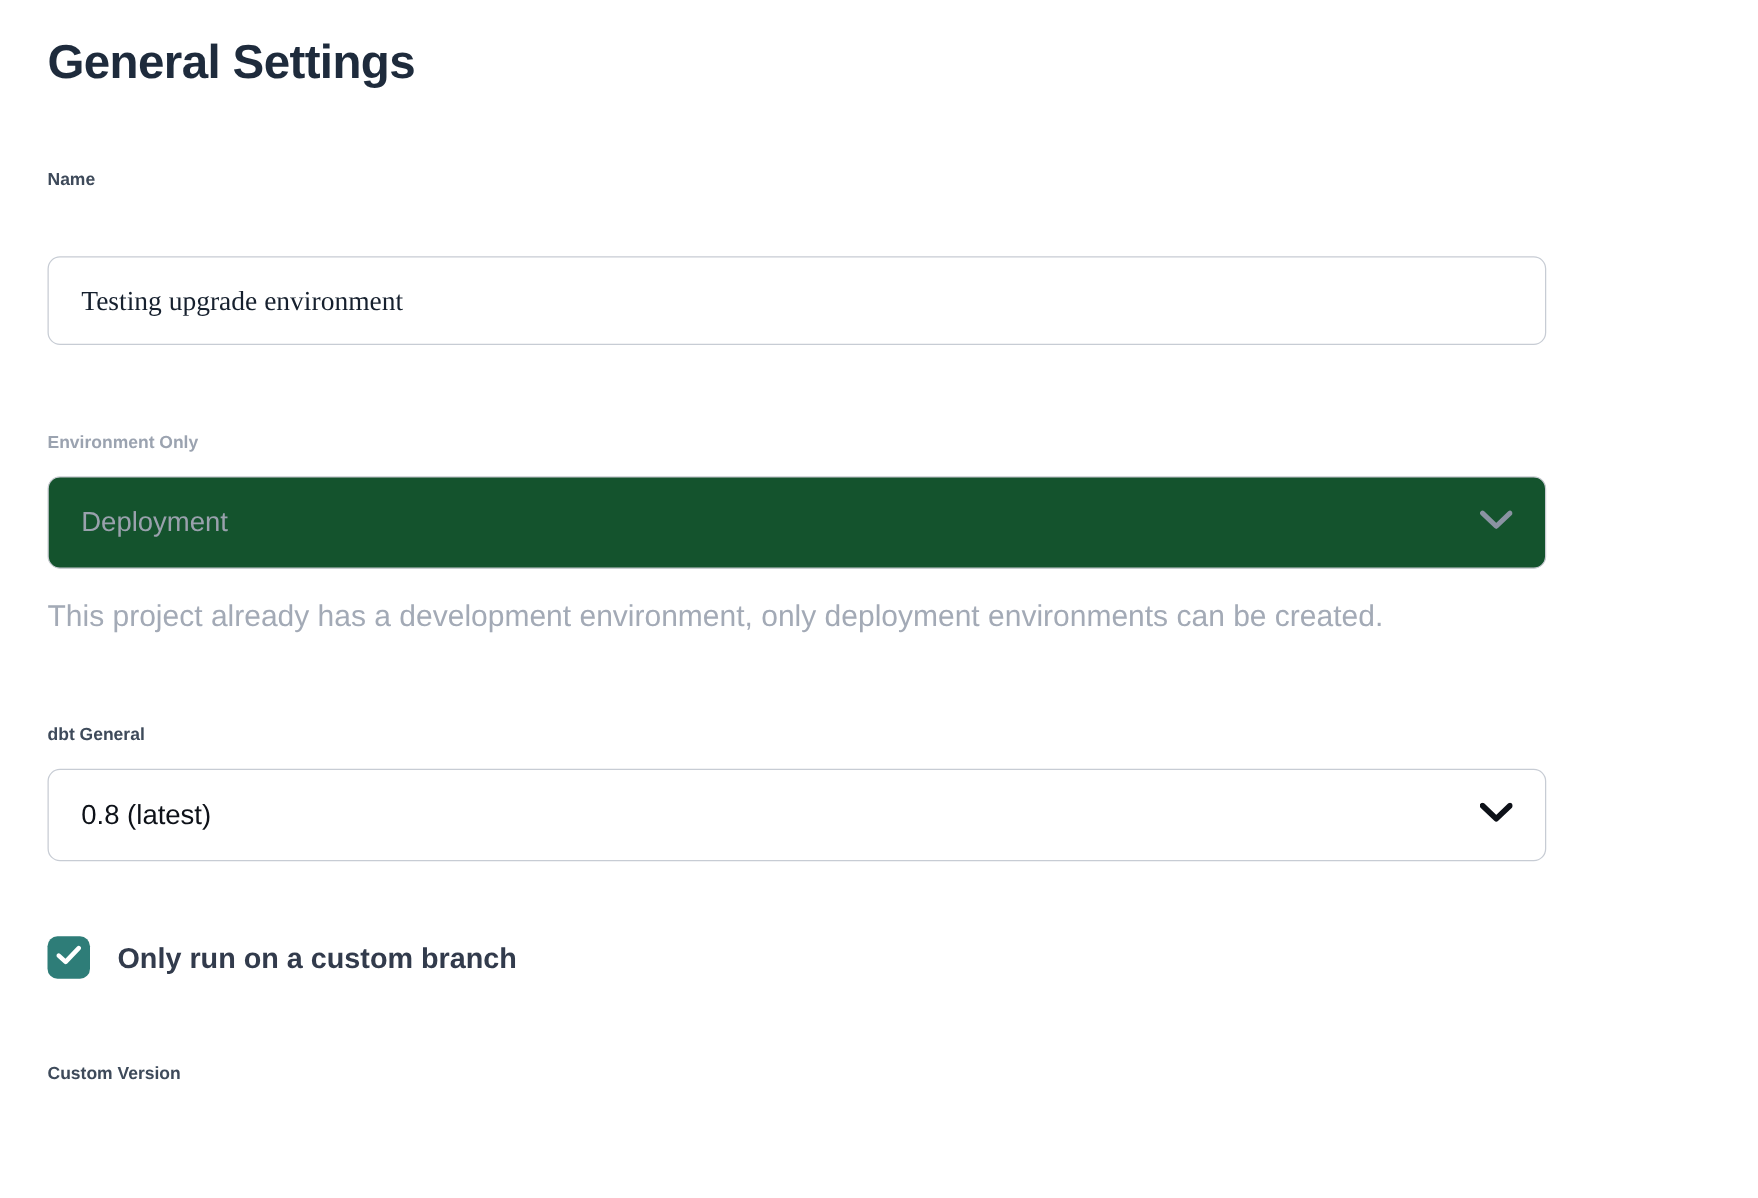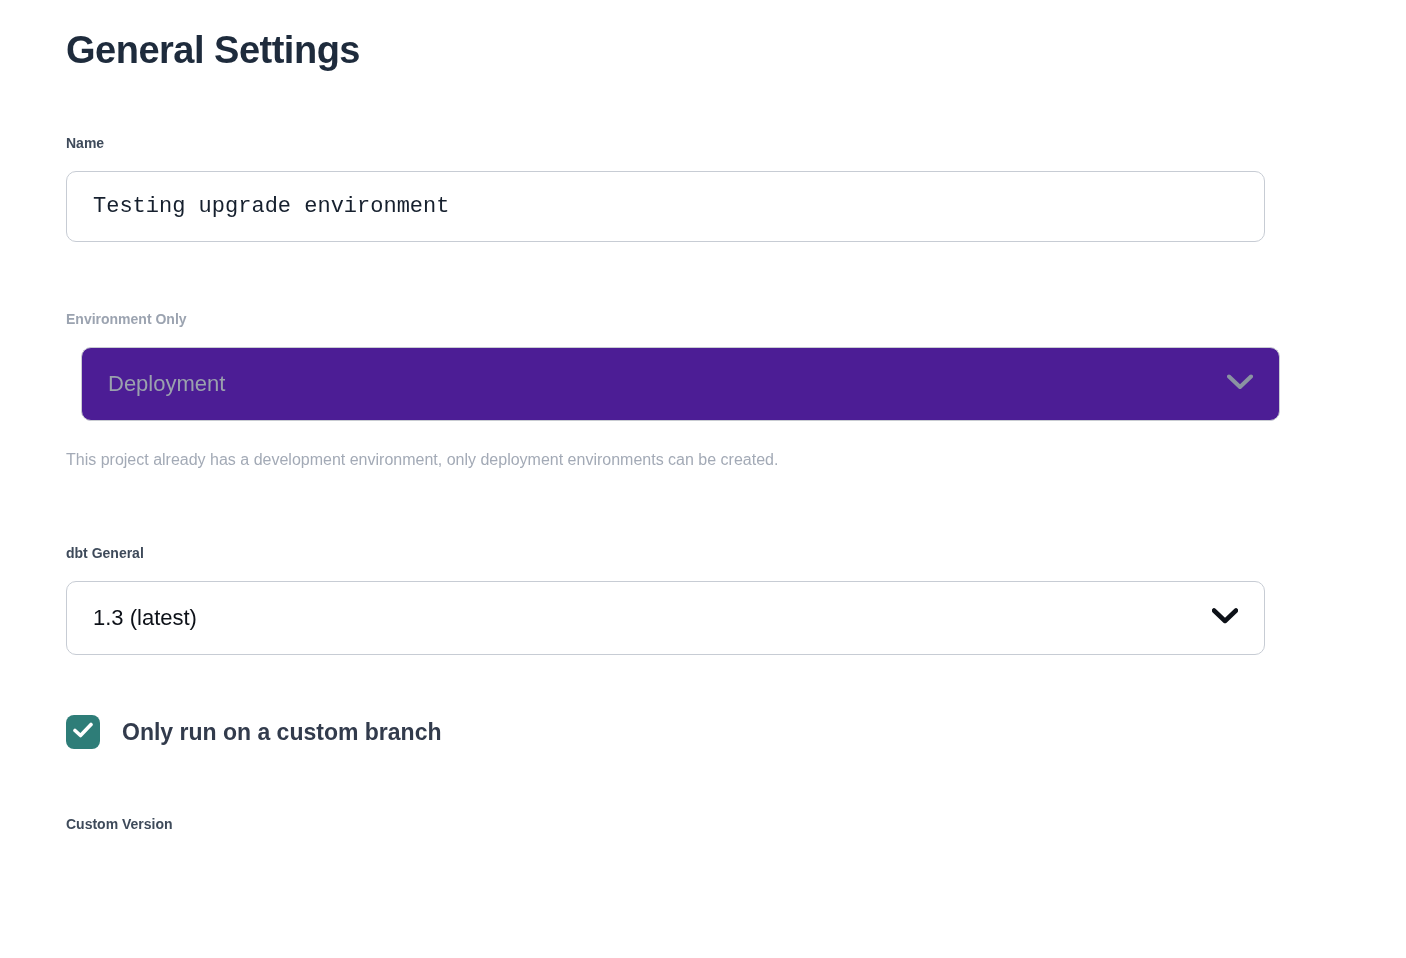--- a/index.html
+++ b/index.html
@@ -6,21 +6,21 @@
   html, body {
     margin: 0;
     padding: 0;
     background: #ffffff;
     font-family: "Liberation Sans", sans-serif;
   }
   .page {
     width: 1406px;
     height: 958px;
     background: #ffffff;
-    padding: 28px 0 0 66px;
+    padding: 28px 0 0 38px;
     overflow: hidden;
   }
   .page-title {
     margin: 0;
     font-size: 38px;
     font-weight: 700;
     color: #1e2b3c;
     letter-spacing: -0.5px;
     line-height: 44px;
   }
@@ -40,56 +40,56 @@
     line-height: 26px;
   }
   .field-label.disabled { color: #9ba3b0; }
 
   .text-input {
     width: 1199px;
     height: 71px;
     border: 1px solid #c7ccd4;
     border-radius: 10px;
     background: #ffffff;
-    font-family: Liberation Mono, monospace;
+    font-family: Liberation Serif, serif;
     font-size: 22px;
     color: #16202e;
     padding: 0 26px;
     outline: none;
+    margin-top: 34px;
   }
 
   .select-box {
     width: 1199px;
     height: 74px;
     border: 1px solid #c7ccd4;
     border-radius: 10px;
     background: #ffffff;
     display: flex;
     align-items: center;
     justify-content: space-between;
     padding: 0 26px;
     cursor: pointer;
   }
   .select-box .select-value {
     font-size: 22px;
     color: #0d1118;
   }
   .select-box.disabled {
-    background: #4c1d95;
+    background: #14532d;
     border-color: #c9ccd2;
     cursor: default;
-    margin-left: 15px;
   }
   .select-box.disabled .select-value { color: #9aa1ad; }
 
   .chevron { flex: 0 0 auto; }
 
   .helper-text {
     margin: 25px 0 0 0;
-    font-size: 16px;
+    font-size: 24px;
     color: #a3aab6;
     line-height: 28px;
   }
 
   .checkbox-row {
     display: flex;
     align-items: center;
     cursor: pointer;
     width: fit-content;
   }
@@ -131,21 +131,21 @@
           <path d="M2 2.5 L13 13 L24 2.5" stroke="#8a93a2" stroke-width="4" stroke-linecap="round" stroke-linejoin="round" fill="none"></path>
         </svg>
       </span>
     </div>
     <p class="helper-text">This project already has a development environment, only deployment environments can be created.</p>
   </div>
 
   <div class="field-group mt-dbt">
     <label class="field-label">dbt General</label>
     <div class="select-box">
-      <span class="select-value">1.3 (latest)</span>
+      <span class="select-value">0.8 (latest)</span>
       <span class="chevron">
         <svg width="26" height="16" viewBox="0 0 26 16" fill="none">
           <path d="M2 2.5 L13 13 L24 2.5" stroke="#0d1118" stroke-width="4.5" stroke-linecap="round" stroke-linejoin="round" fill="none"></path>
         </svg>
       </span>
     </div>
   </div>
 
   <div class="checkbox-row mt-check">
     <span class="checkbox">

